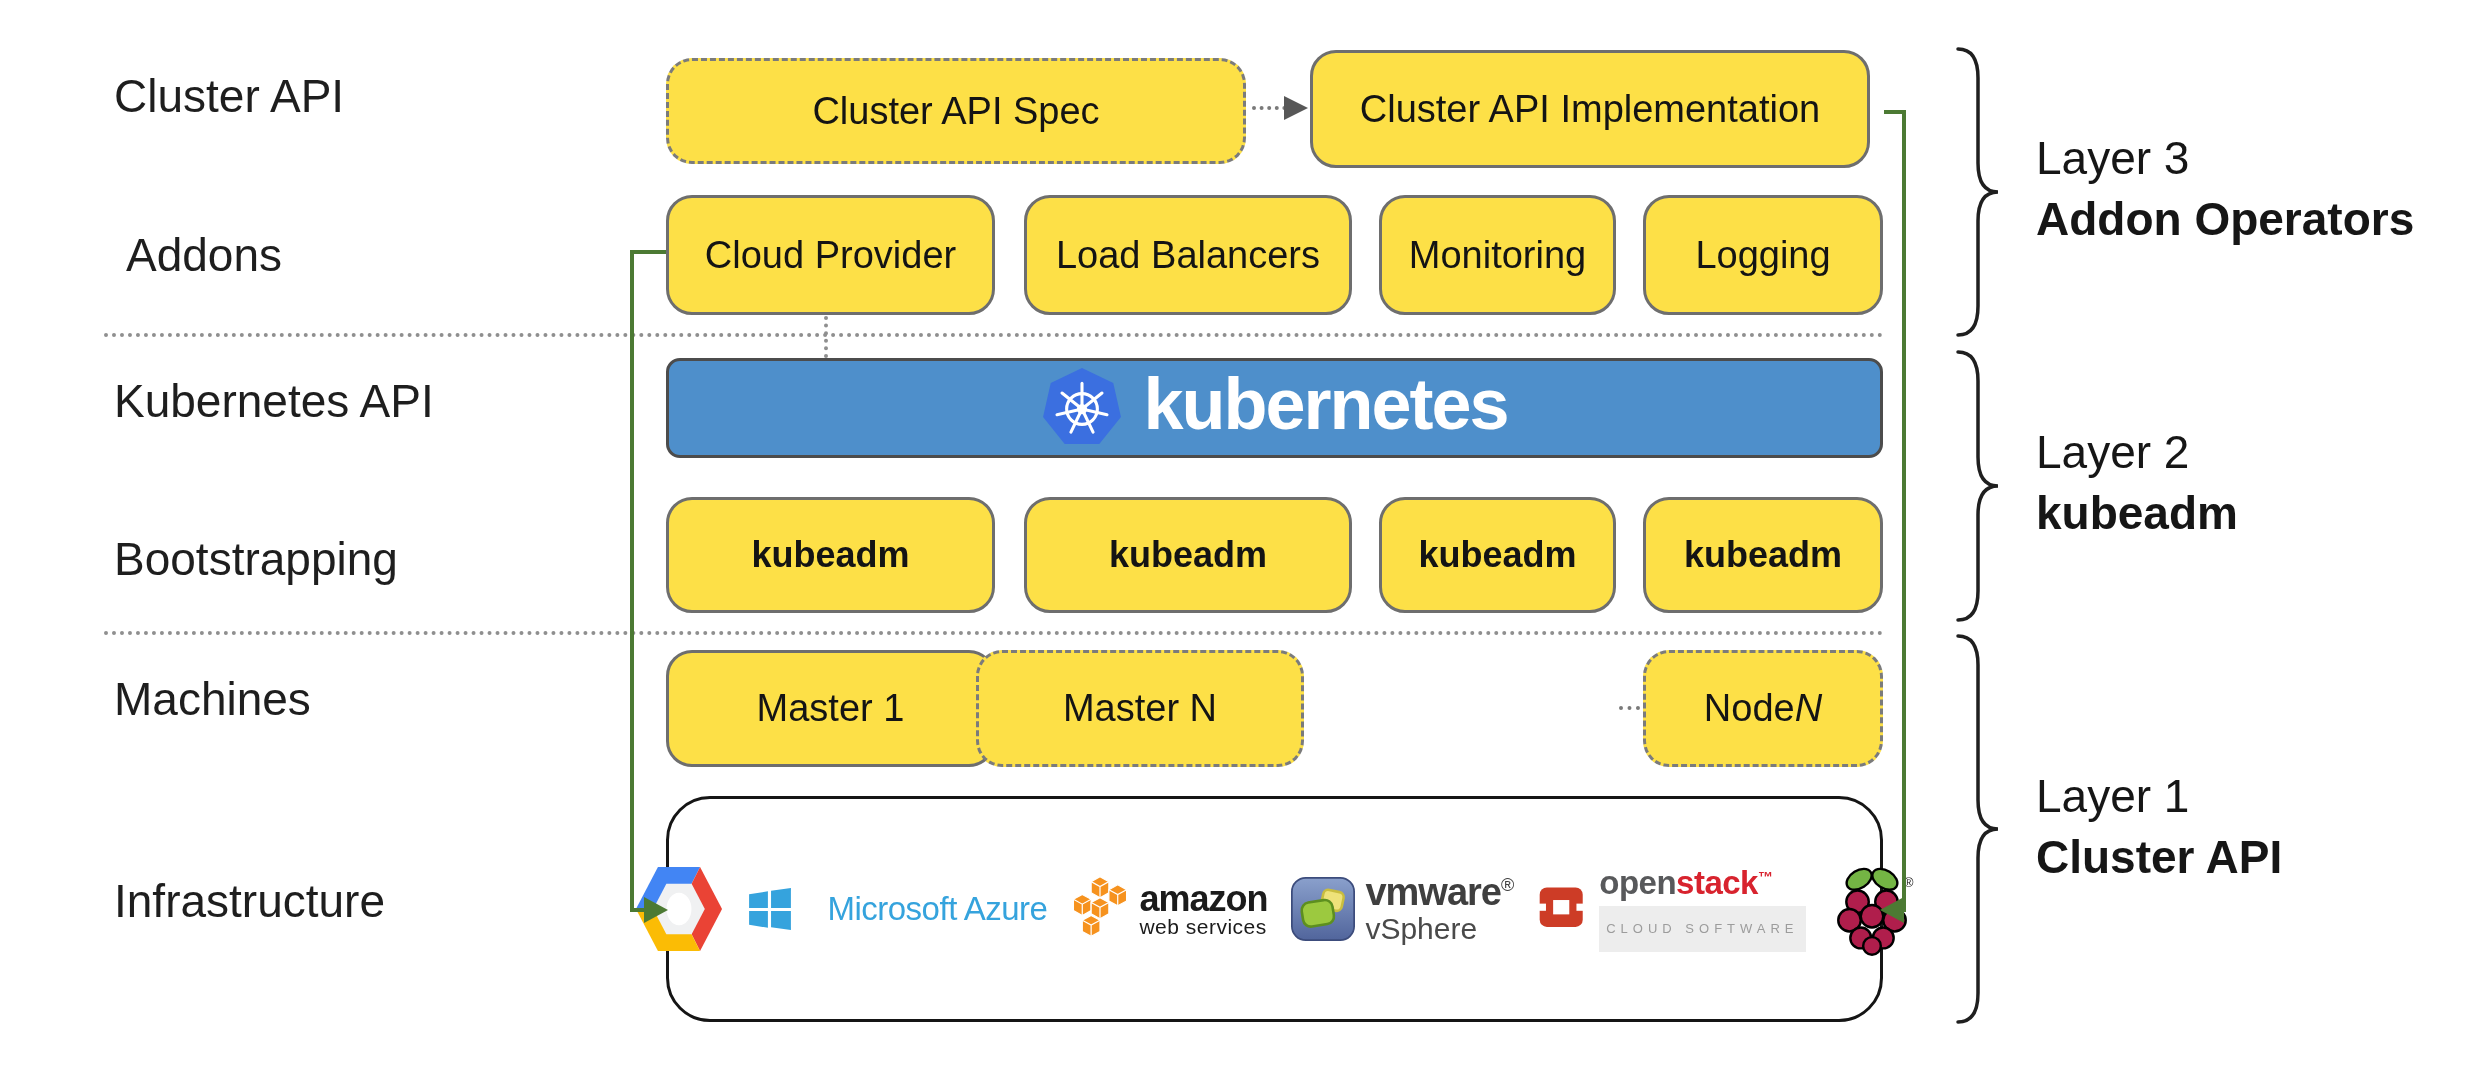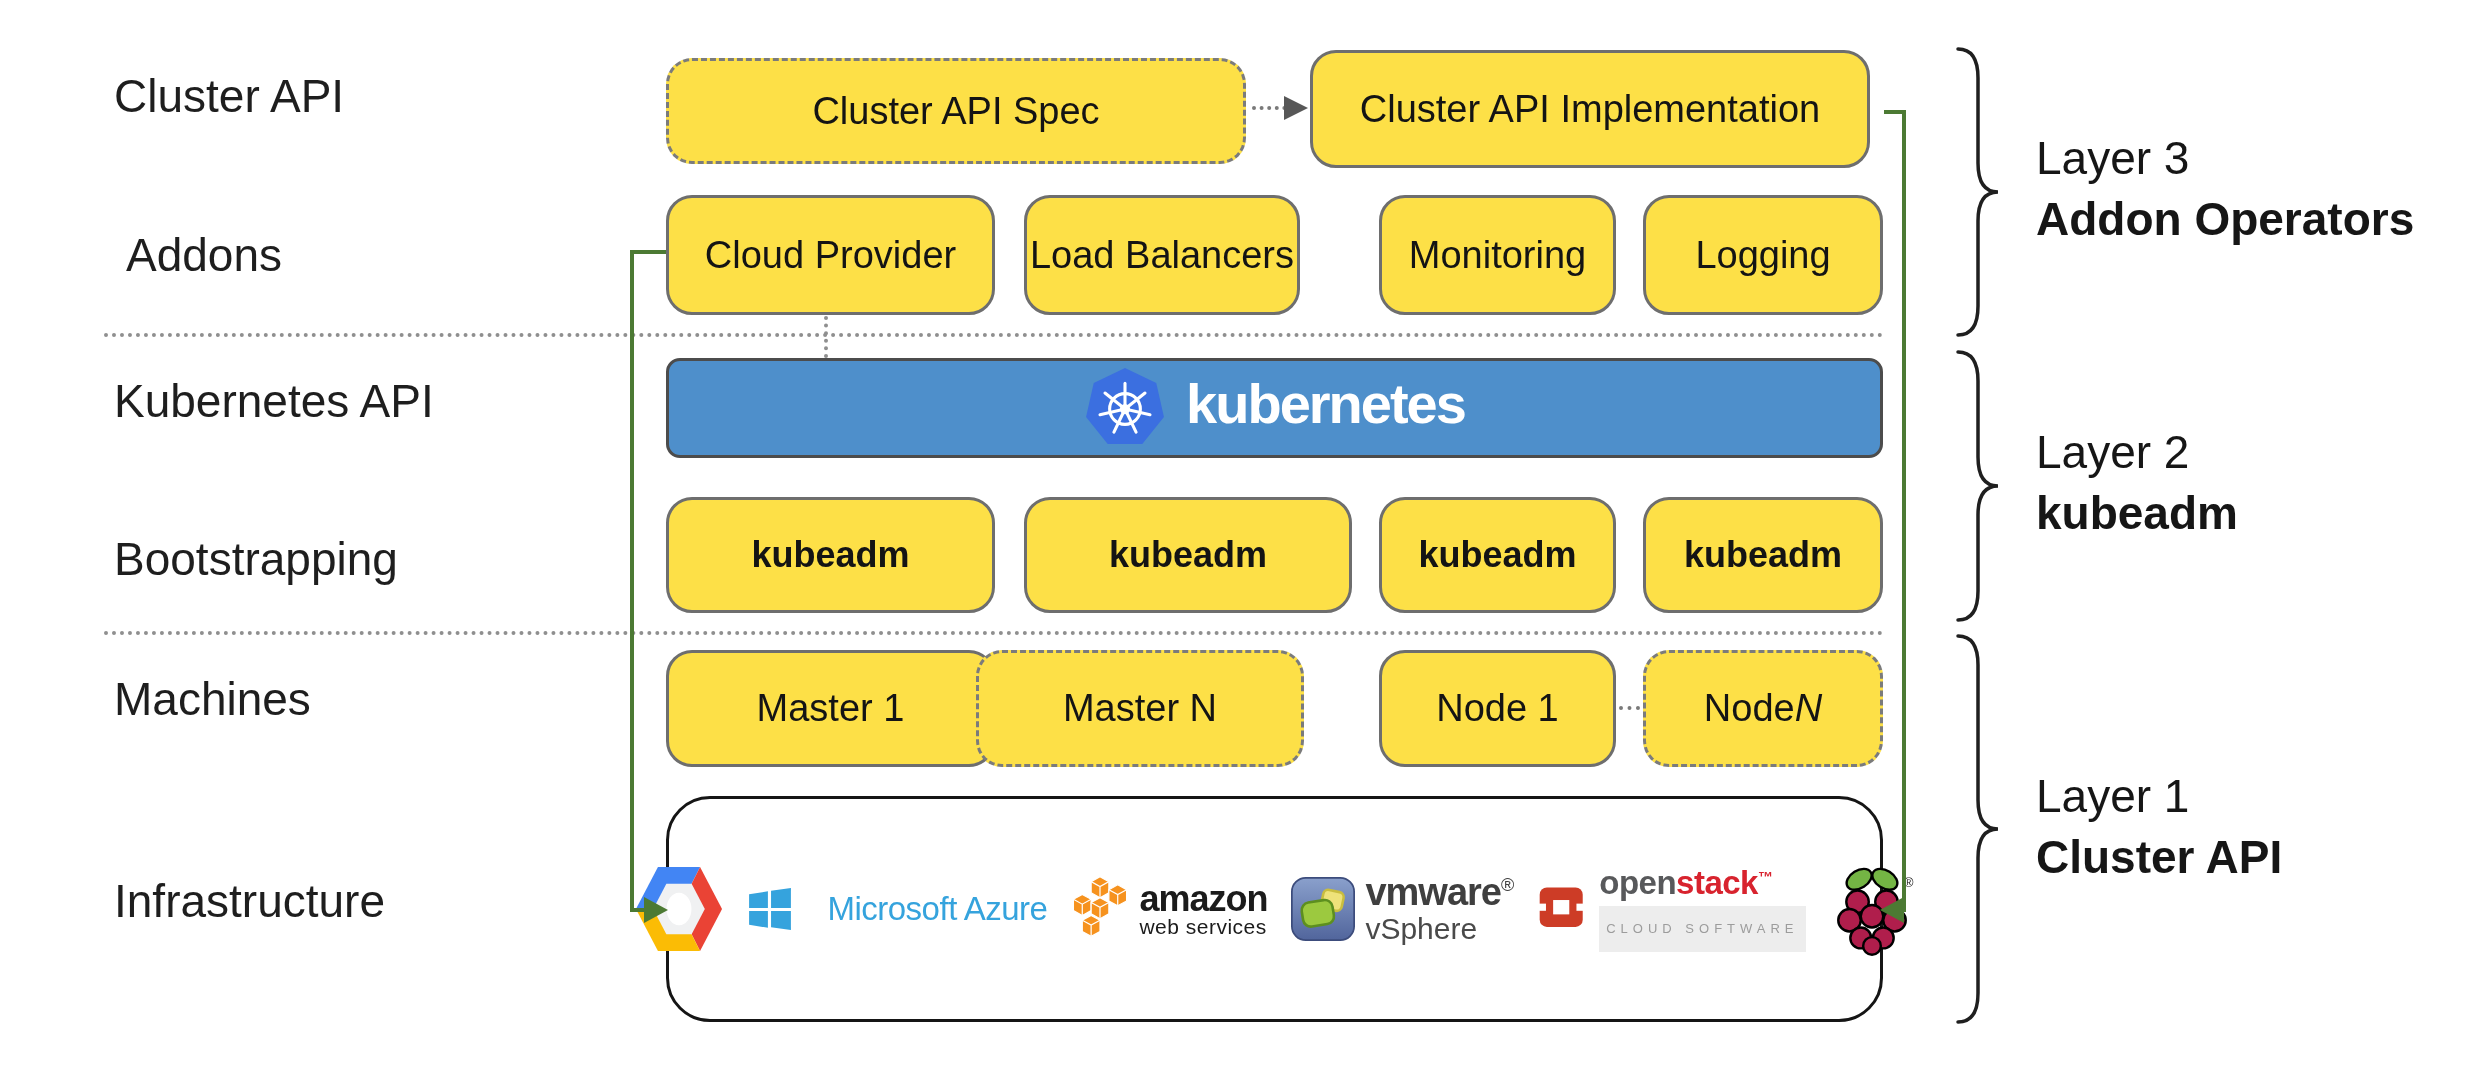--- a/index.html
+++ b/index.html
@@ -16,21 +16,21 @@
   .gline{position:absolute;background:var(--connector-green,#4c7a33);}
   .arrow-e{position:absolute;width:0;height:0;border-top:13px solid transparent;border-bottom:13px solid transparent;
            border-left:24px solid var(--connector-green,#4c7a33);}
   .arrow-w{position:absolute;width:0;height:0;border-top:13px solid transparent;border-bottom:13px solid transparent;
            border-right:24px solid var(--connector-green,#4c7a33);}
   .spec-arrowhead{position:absolute;width:0;height:0;border-top:12px solid transparent;border-bottom:12px solid transparent;
            border-left:24px solid #575757;}
   .banner{position:absolute;left:666px;top:358px;width:1217px;height:100px;box-sizing:border-box;
           background:var(--banner-blue,#4e8fcb);border:3px solid #4c4c4c;border-radius:14px;
           display:flex;align-items:center;justify-content:center;gap:20px;}
-  .wordmark{font-size:56px;font-weight:bold;color:#ffffff;letter-spacing:-2px;line-height:1;padding-bottom:8px;}
+  .wordmark{font-size:72px;font-weight:bold;color:#ffffff;letter-spacing:-2px;line-height:1;padding-bottom:8px;}
   .infra{position:absolute;left:666px;top:796px;width:1217px;height:226px;box-sizing:border-box;
          border:3px solid #151515;border-radius:44px;background:#fff;
          display:flex;align-items:center;justify-content:center;gap:24px;}
   .logo{display:flex;align-items:center;gap:10px;flex:0 0 auto;}
   .col{display:flex;flex-direction:column;align-items:flex-start;line-height:1.05;}
   .azure-label{font-size:33px;color:var(--azure-blue,#35a3dd);font-weight:500;letter-spacing:-0.5px;margin-left:24px;}
   .aws-title{font-size:36px;font-weight:bold;letter-spacing:-1px;color:#1b1b1b;}
   .aws-sub{font-size:21px;color:#1b1b1b;margin-top:-2px;letter-spacing:0.5px;}
   .vm-title{font-size:38px;font-weight:bold;color:var(--vmware-gray,#3f3f3f);letter-spacing:-1px;}
   .vm-sub{font-size:30px;color:#4a4a4a;}
@@ -57,21 +57,21 @@
   <div class="row-label" style="left:114px;top:532px;">Bootstrapping</div>
   <div class="row-label" style="left:114px;top:672px;">Machines</div>
   <div class="row-label" style="left:114px;top:874px;">Infrastructure</div>
 
   <div class="box dashed" style="left:666px;top:58px;width:580px;height:106px;">Cluster API Spec</div>
   <div class="hdots" style="left:1252px;top:106px;width:42px;"></div>
   <div class="spec-arrowhead" style="left:1284px;top:96px;"></div>
   <div class="box" style="left:1310px;top:50px;width:560px;height:118px;">Cluster API Implementation</div>
 
   <div class="box" style="left:666px;top:195px;width:329px;height:120px;">Cloud Provider</div>
-  <div class="box" style="left:1024px;top:195px;width:276px;height:120px;">Load Balancers</div>
+  <div class="box" style="left:1024px;top:195px;width:328px;height:120px;">Load Balancers</div>
   <div class="box" style="left:1379px;top:195px;width:237px;height:120px;">Monitoring</div>
   <div class="box" style="left:1643px;top:195px;width:240px;height:120px;">Logging</div>
 
   <div class="sep" style="left:104px;top:333px;width:1780px;"></div>
   <div class="sep" style="left:104px;top:631px;width:1780px;"></div>
 
   <div class="vdot" style="left:824px;top:316px;height:42px;"></div>
 
   <div class="banner">
     <svg width="82" height="82" viewBox="0 0 80 80">
@@ -92,21 +92,20 @@
   </div>
 
   <div class="box bold" style="left:666px;top:497px;width:329px;height:116px;">kubeadm</div>
   <div class="box bold" style="left:1024px;top:497px;width:328px;height:116px;">kubeadm</div>
   <div class="box bold" style="left:1379px;top:497px;width:237px;height:116px;">kubeadm</div>
   <div class="box bold" style="left:1643px;top:497px;width:240px;height:116px;">kubeadm</div>
 
   <div class="box" style="left:666px;top:650px;width:329px;height:117px;">Master 1</div>
   <div class="hdots" style="left:999px;top:706px;width:22px;"></div>
   <div class="box dashed" style="left:976px;top:650px;width:328px;height:117px;">Master N</div>
-  <div class="box" style="left:1379px;top:650px;width:237px;height:117px;">Node 1</div>
   <div class="hdots" style="left:1619px;top:706px;width:21px;"></div>
   <div class="box dashed" style="left:1643px;top:650px;width:240px;height:117px;">
     <span>Node </span>
       <span class="italic">N</span>
   </div>
 
   <div class="infra">
 
     <div class="logo">
       <svg width="88" height="96" viewBox="0 0 92 100">

